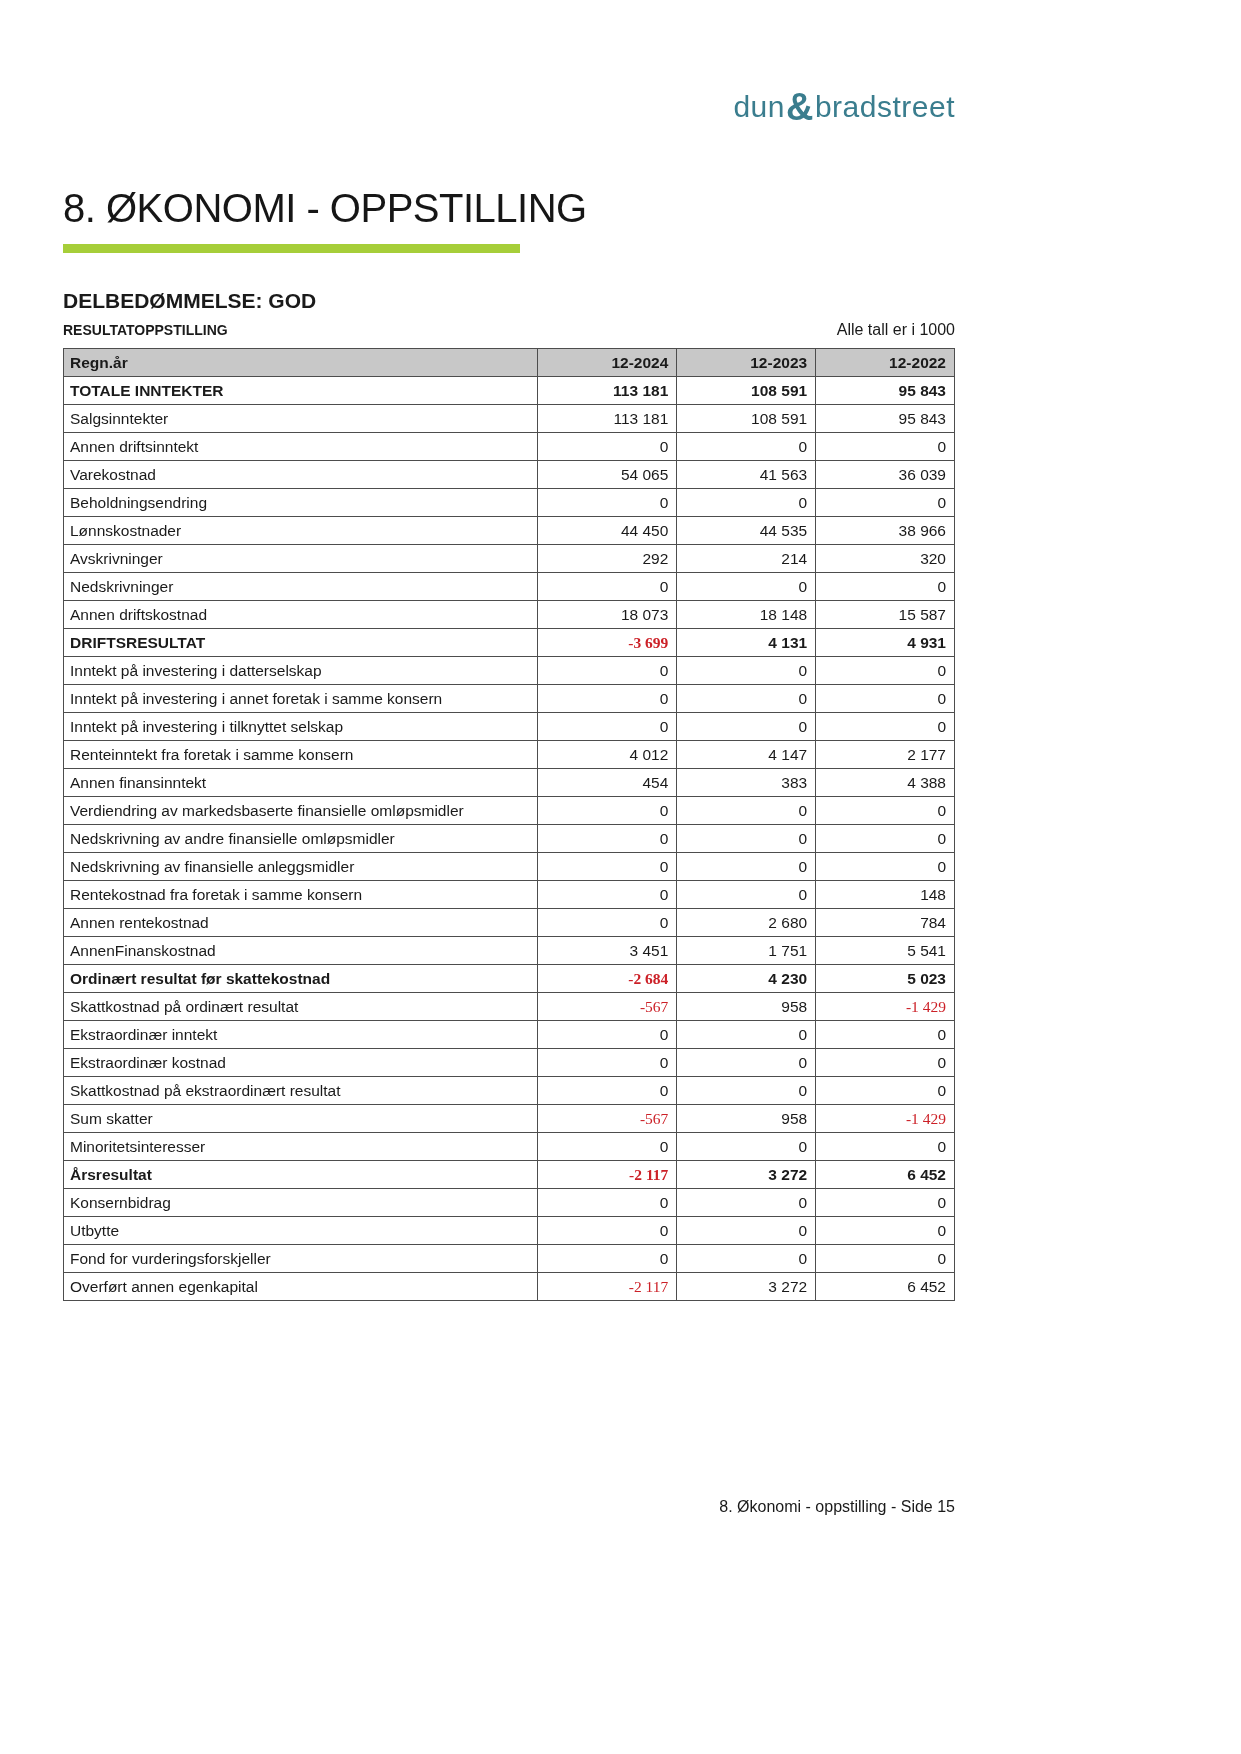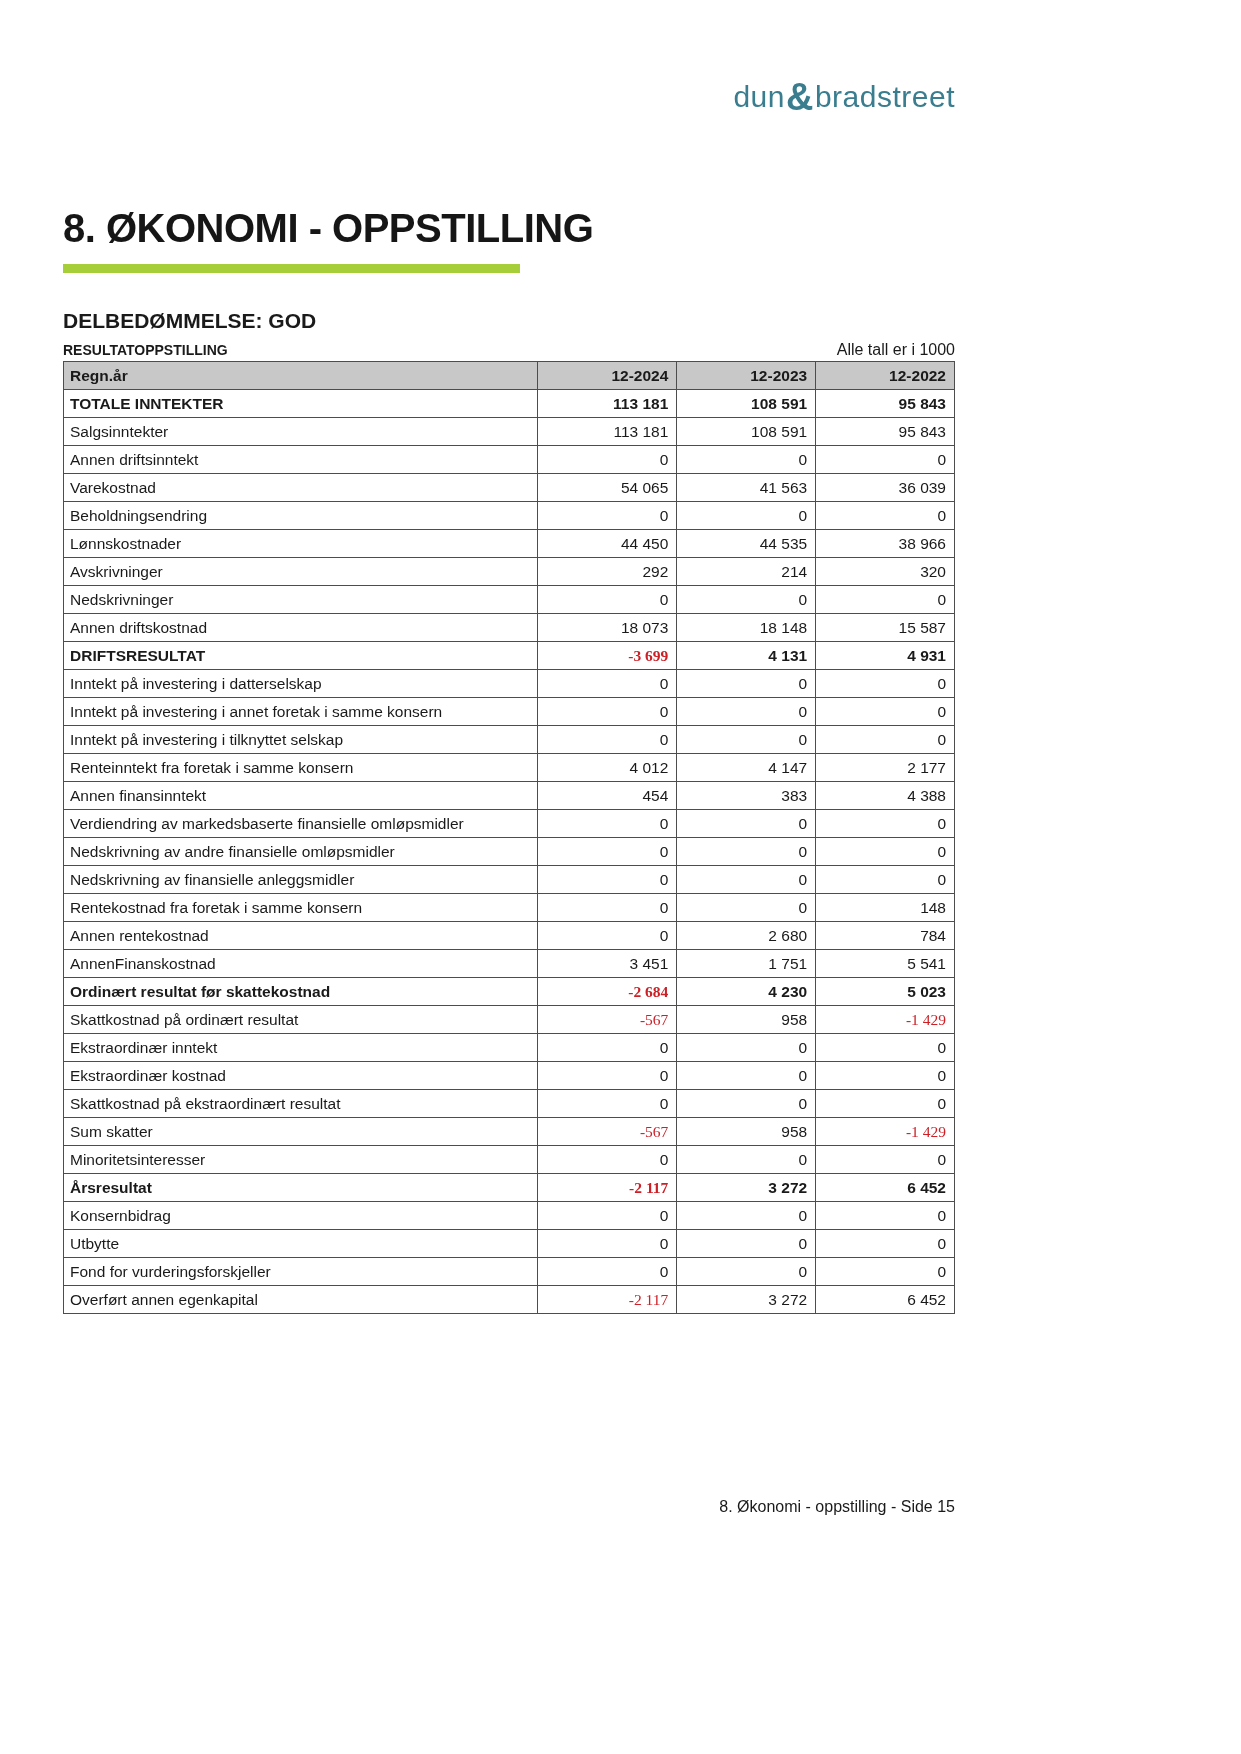--- a/index.html
+++ b/index.html
@@ -18,42 +18,42 @@
     height:1754px;
     background:#ffffff;
     margin:0 auto;
     font-family:"Liberation Sans", sans-serif;
     color:var(--text_dark);
     overflow:hidden;
   }
   .content{
     position:absolute;
     left:63px;
-    top:8px;
+    top:18px;
     width:892px; 
   }
   .logo-row{
     margin-top:72px;
     text-align:right;
     font-size:30px;
     color:var(--brand_teal);
     letter-spacing:0.5px;
     line-height:34px;
     white-space:nowrap;
   }
   .logo-row .amp{
     font-size:38px;
     font-weight:bold;
     vertical-align:-3px;
     padding:0 1px;
   }
   h1.page-title{
-    margin:92px 0 0 0;
+    margin:62px 0 0 0;
     font-size:40px;
-    font-weight:bold;
+    font-weight:normal;
     letter-spacing:-0.5px;
     line-height:44px;
     color:#161616;
   }
   .title-underline{
     margin-top:14px;
     width:457px;
     height:9px;
     background:var(--accent_green);
   }
@@ -66,21 +66,21 @@
   .caption-row{
     margin-top:7px;
     display:flex;
     justify-content:space-between;
     align-items:flex-end;
     font-size:16px;
     line-height:20px;
   }
   .caption-row .table-title{font-weight:bold;font-size:14px;}
   table.results{
-    margin-top:1px;
+    margin-top:8px;
     width:892px;
     border-collapse:collapse;
     font-size:15.5px;
   }
   table.results th, table.results td{
     border:1px solid var(--border_gray);
     padding:3px 8px;
     height:28px;
     vertical-align:middle;
     font-weight:normal;

